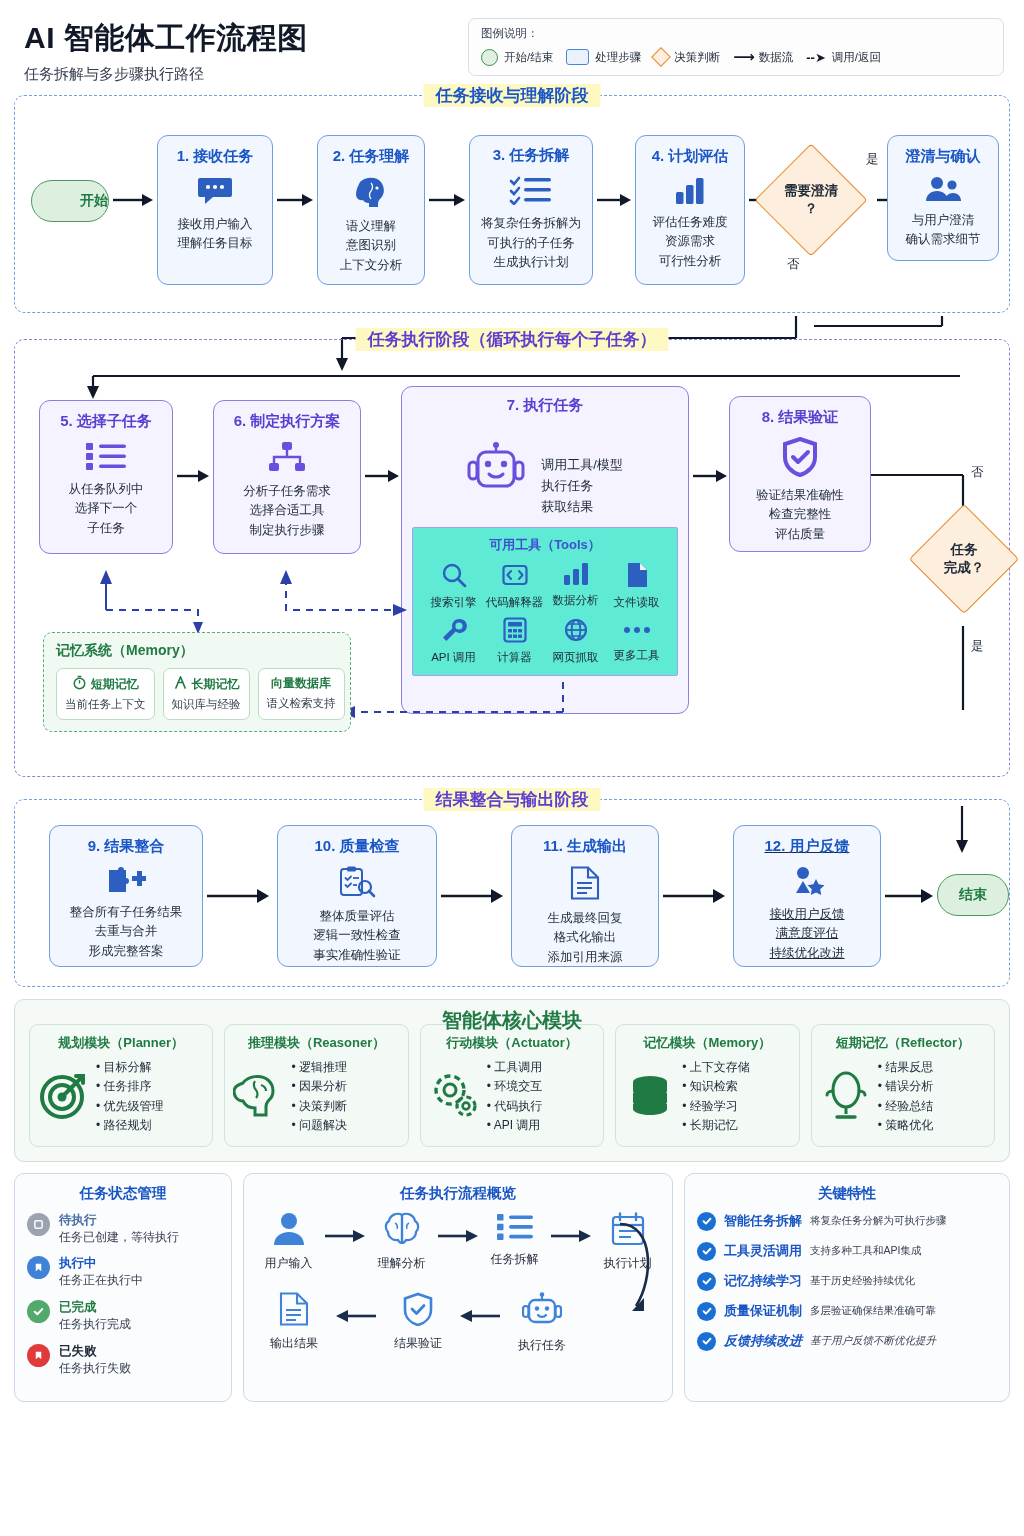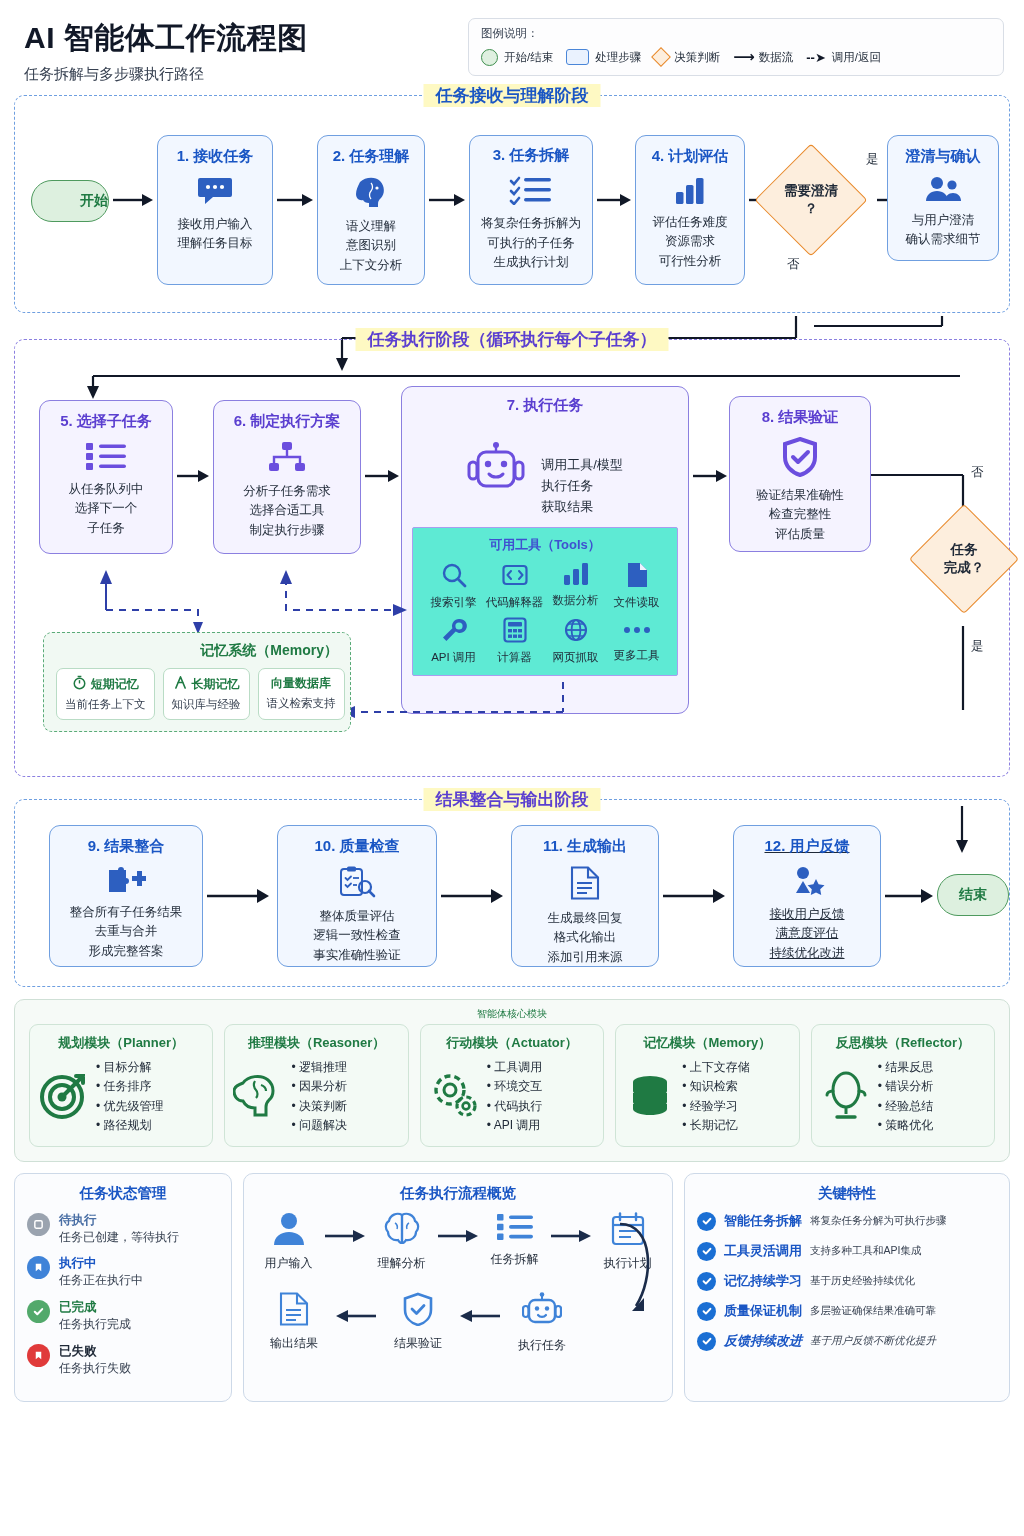--- a/index.html
+++ b/index.html
@@ -73,32 +73,32 @@
 
   
   .tools-box { border: 1.3px solid #a99ef0; border-radius: 2px; background: #5eead4; padding: 8px 10px 10px 10px; width: 100%; }
   .tools-title { text-align: center; font-size: 13px; font-weight: bold; color: #3f51d0; margin-bottom: 8px; }
   .tools-grid { display: grid; grid-template-columns: repeat(4, 1fr); row-gap: 7px; }
   .tool { display: flex; flex-direction: column; align-items: center; gap: 3px; }
   .tool-label { font-size: 11.5px; color: #1f2937; white-space: nowrap; }
 
   
   .mem-box { border: 1.5px dashed #5aab78; border-radius: 9px; background: #f1f9f3; padding: 9px 12px 11px 12px; }
-  .mem-title { text-align: right; font-size: 14px; font-weight: bold; color: #1f7a43; margin-bottom: 8px; }
+  .mem-title { text-align: left; font-size: 14px; font-weight: bold; color: #1f7a43; margin-bottom: 8px; }
   .mem-row { display: flex; gap: 8px; }
   .mem-item { border: 1px solid #b9dcc5; border-radius: 7px; background: #ffffff; padding: 6px 8px 7px 8px; text-align: center; }
   .mem-h { font-size: 12px; font-weight: bold; color: #1f7a43; display: flex; align-items: center; justify-content: center; gap: 4px; white-space: nowrap; }
   .mem-d { font-size: 11.5px; color: #374151; margin-top: 4px; white-space: nowrap; }
 
   
   .core {
     border: 1.2px solid #cfe0d6; border-radius: 10px; background: #f6faf7;
     margin-top: 12px; padding: 24px 14px 14px 14px; position: relative;
   }
-  .core-title { position: absolute; top: 7px; left: 50%; transform: translateX(-50%); font-size: 10px; font-weight: normal; color: #1f7a43; }
+  .core-title { position: absolute; top: 7px; left: 50%; transform: translateX(-50%); font-size: 20px; font-weight: bold; color: #1f7a43; }
   .core-row { display: flex; gap: 11px; }
   .core-card { flex: 1; border: 1px solid #cfe4d6; border-radius: 9px; background: #f3faf5; padding: 9px 8px 10px 8px; }
   .core-head { text-align: center; font-size: 13px; font-weight: bold; color: #1f7a43; margin-bottom: 6px; white-space: nowrap; }
   .core-body { display: flex; align-items: center; gap: 6px; }
   .core-ul { list-style: none; font-size: 12px; color: #1f2937; line-height: 1.62; }
   .core-ul li::before { content: "• "; color: #1f2937; }
 
   
   .bottom-row { display: flex; gap: 11px; margin-top: 11px; align-items: stretch; }
   .panel { border: 1.2px solid #cdd9e8; border-radius: 10px; background: #fbfcfe; padding: 10px 12px 12px 12px; }
@@ -736,21 +736,21 @@
           <ul class="core-ul">
             <li>上下文存储</li>
             <li>知识检索</li>
             <li>经验学习</li>
             <li>长期记忆</li>
           </ul>
         </div>
       </div>
 
       <div class="core-card">
-        <div class="core-head">反思模块（Reflector）</div>
+        <div class="core-head">短期记忆（Reflector）</div>
         <div class="core-body">
           <span>
             <svg width="52" height="52" viewBox="0 0 52 52">
                 <ellipse cx="26" cy="21" rx="13" ry="17" fill="none" stroke="#1f7a43" stroke-width="3"></ellipse>
                 <path d="M13 22c-4 0-6 2-6 4M39 22c4 0 6 2 6 4" stroke="#1f7a43" stroke-width="3" fill="none" stroke-linecap="round"></path>
                 <line x1="26" y1="38" x2="26" y2="45" stroke="#1f7a43" stroke-width="3"></line>
                 <path d="M17 48h18" stroke="#1f7a43" stroke-width="3.4" stroke-linecap="round"></path>
               </svg>
           </span>
           <ul class="core-ul">

